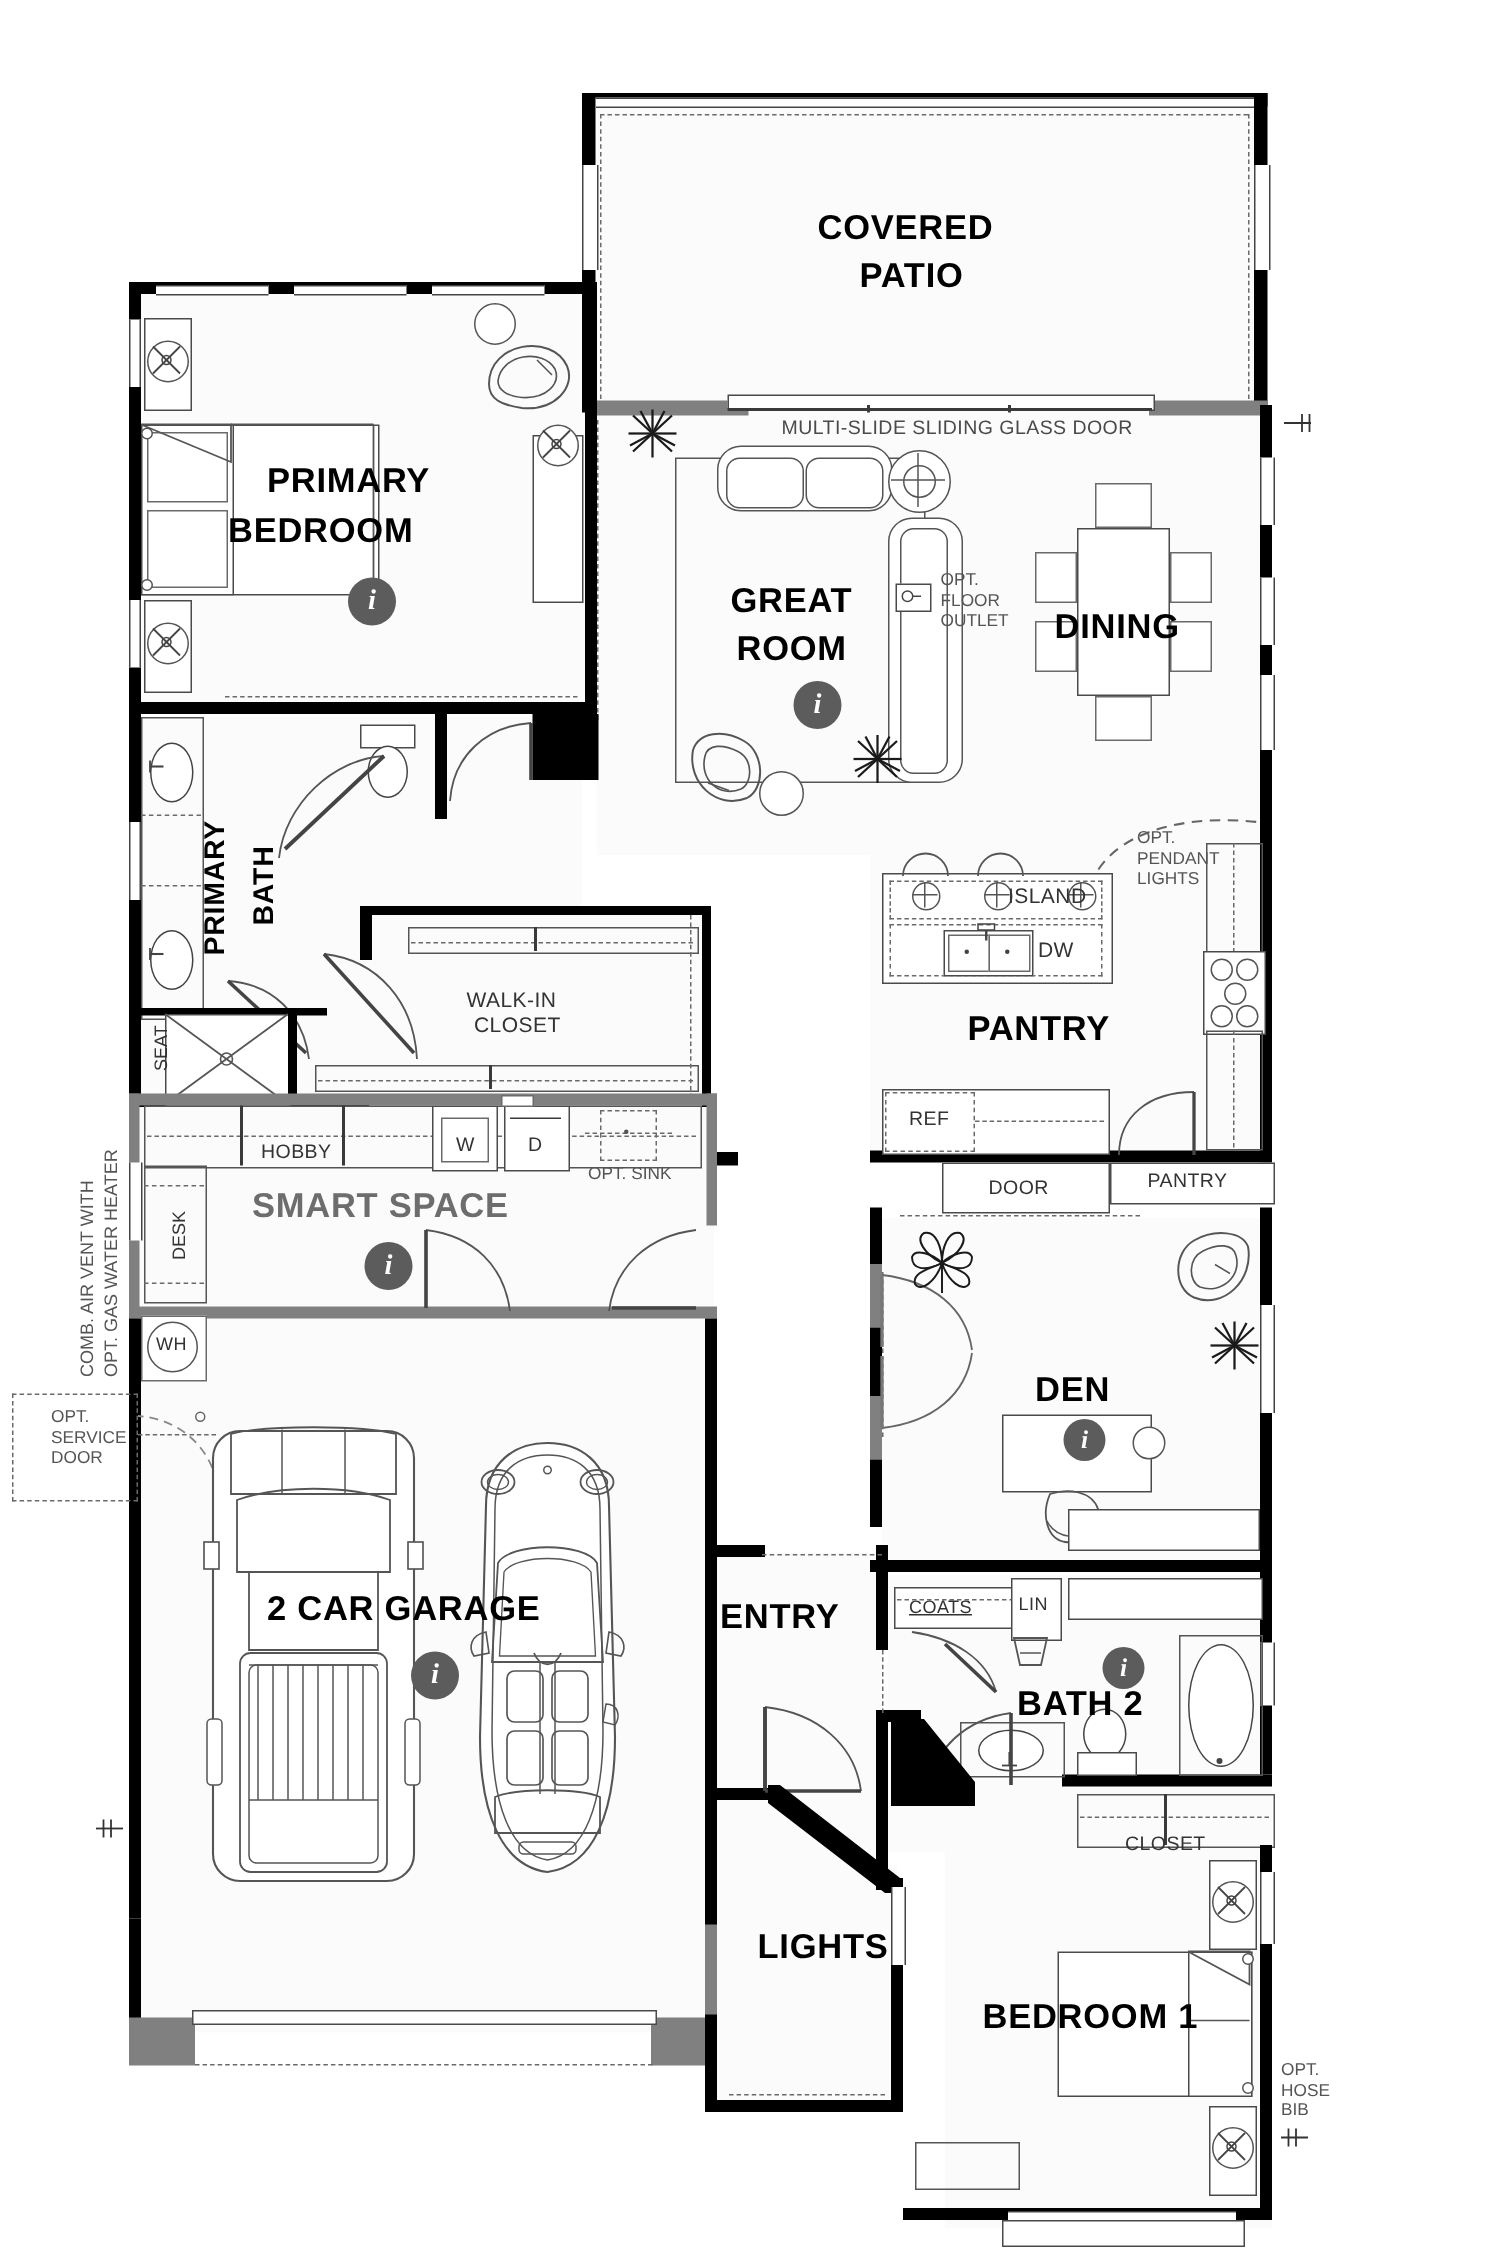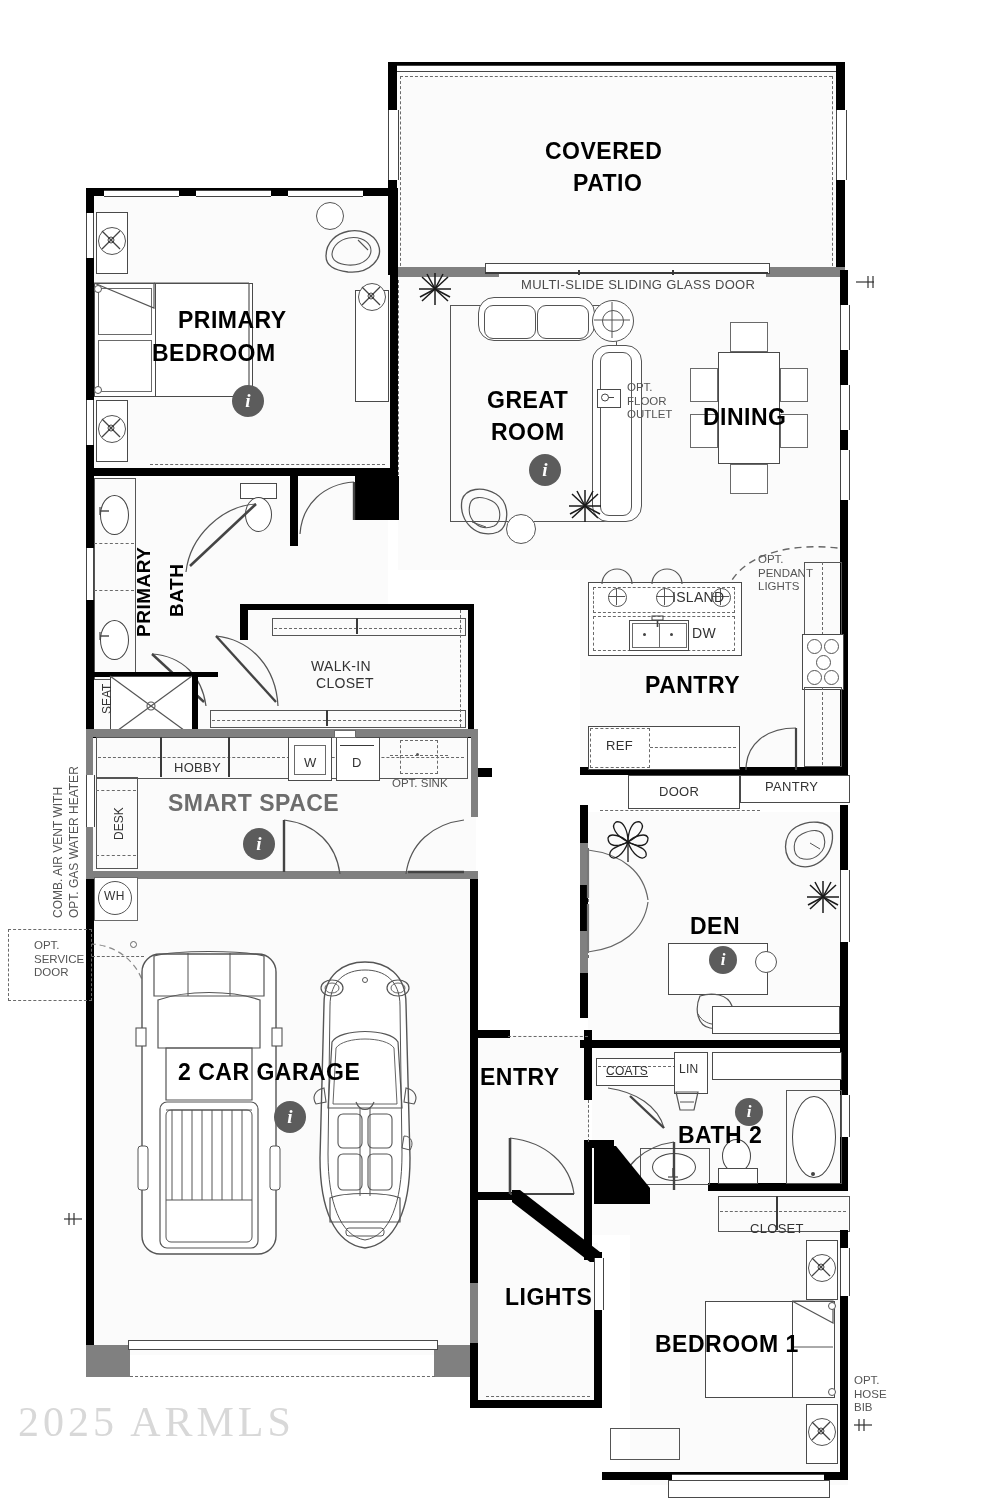--- a/index.html
+++ b/index.html
@@ -719,15 +719,14 @@
     <div>OPT.</div>
     <div>HOSE</div>
     <div>BIB</div>
   </div>
   <svg class="abs" style="left:852px;top:1418px;" width="22" height="14">
     <line x1="2" y1="7" x2="20" y2="7" stroke="#333" stroke-width="1.2"></line>
     <line x1="7" y1="1" x2="7" y2="13" stroke="#333" stroke-width="1.2"></line>
     <line x1="12" y1="1" x2="12" y2="13" stroke="#333" stroke-width="1.2"></line>
   </svg>
 
-  <div class="wm" style="left:18px;top:1398px;">2025 ARMLS</div>
 
 </div>
 
 </body></html>

